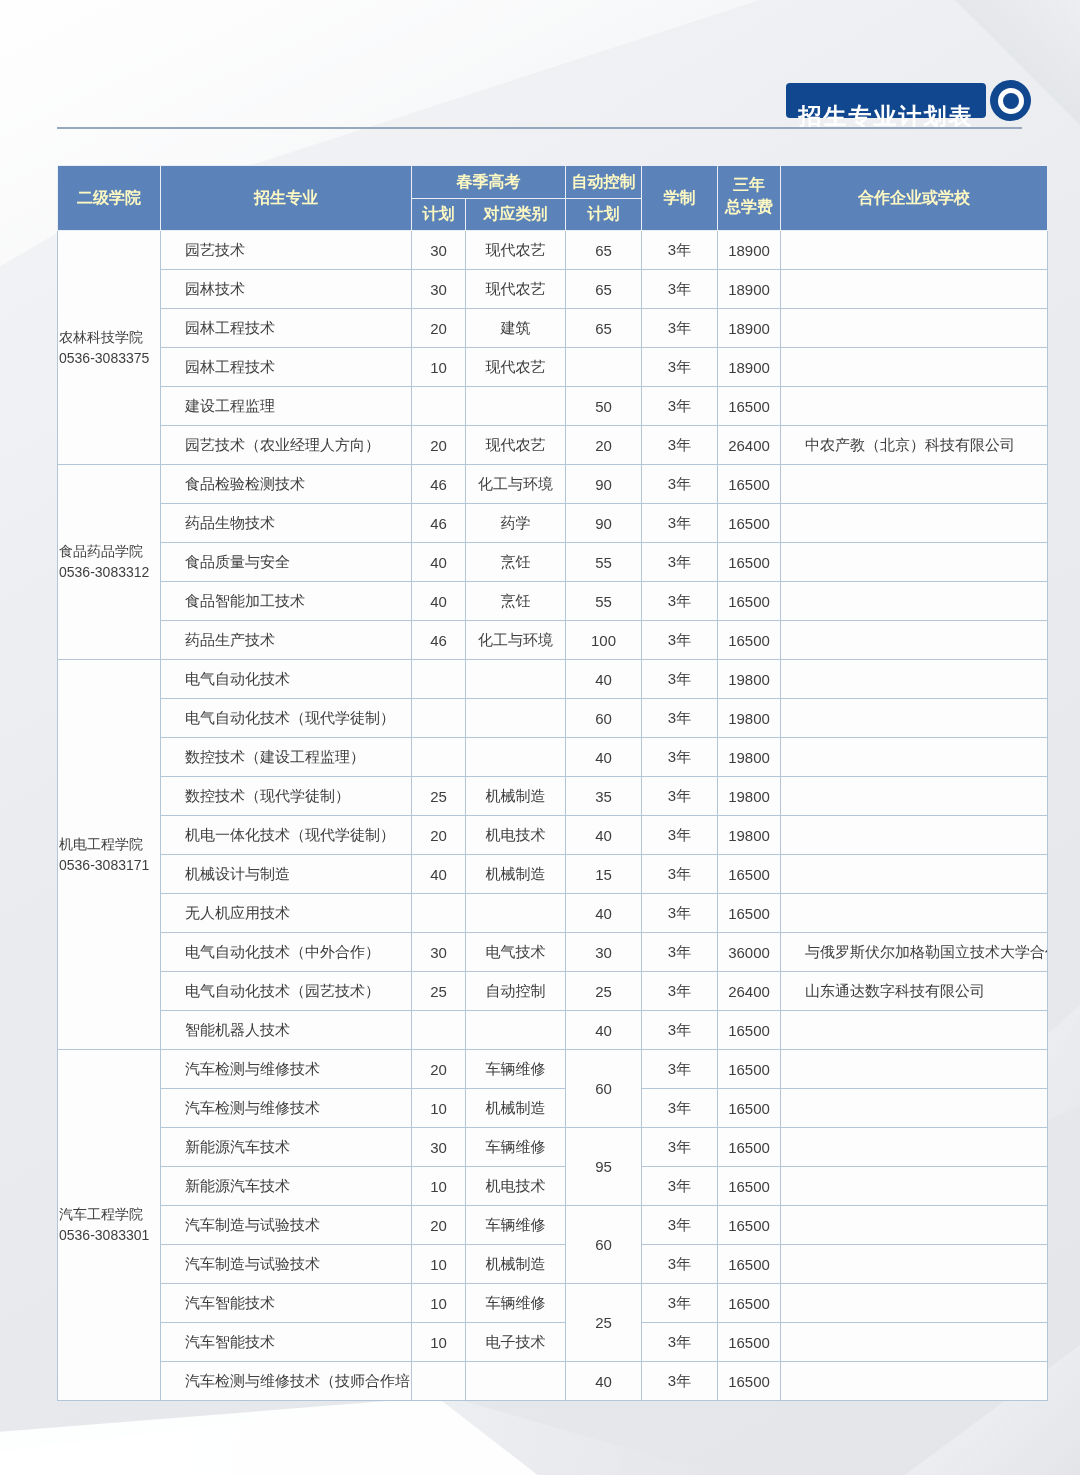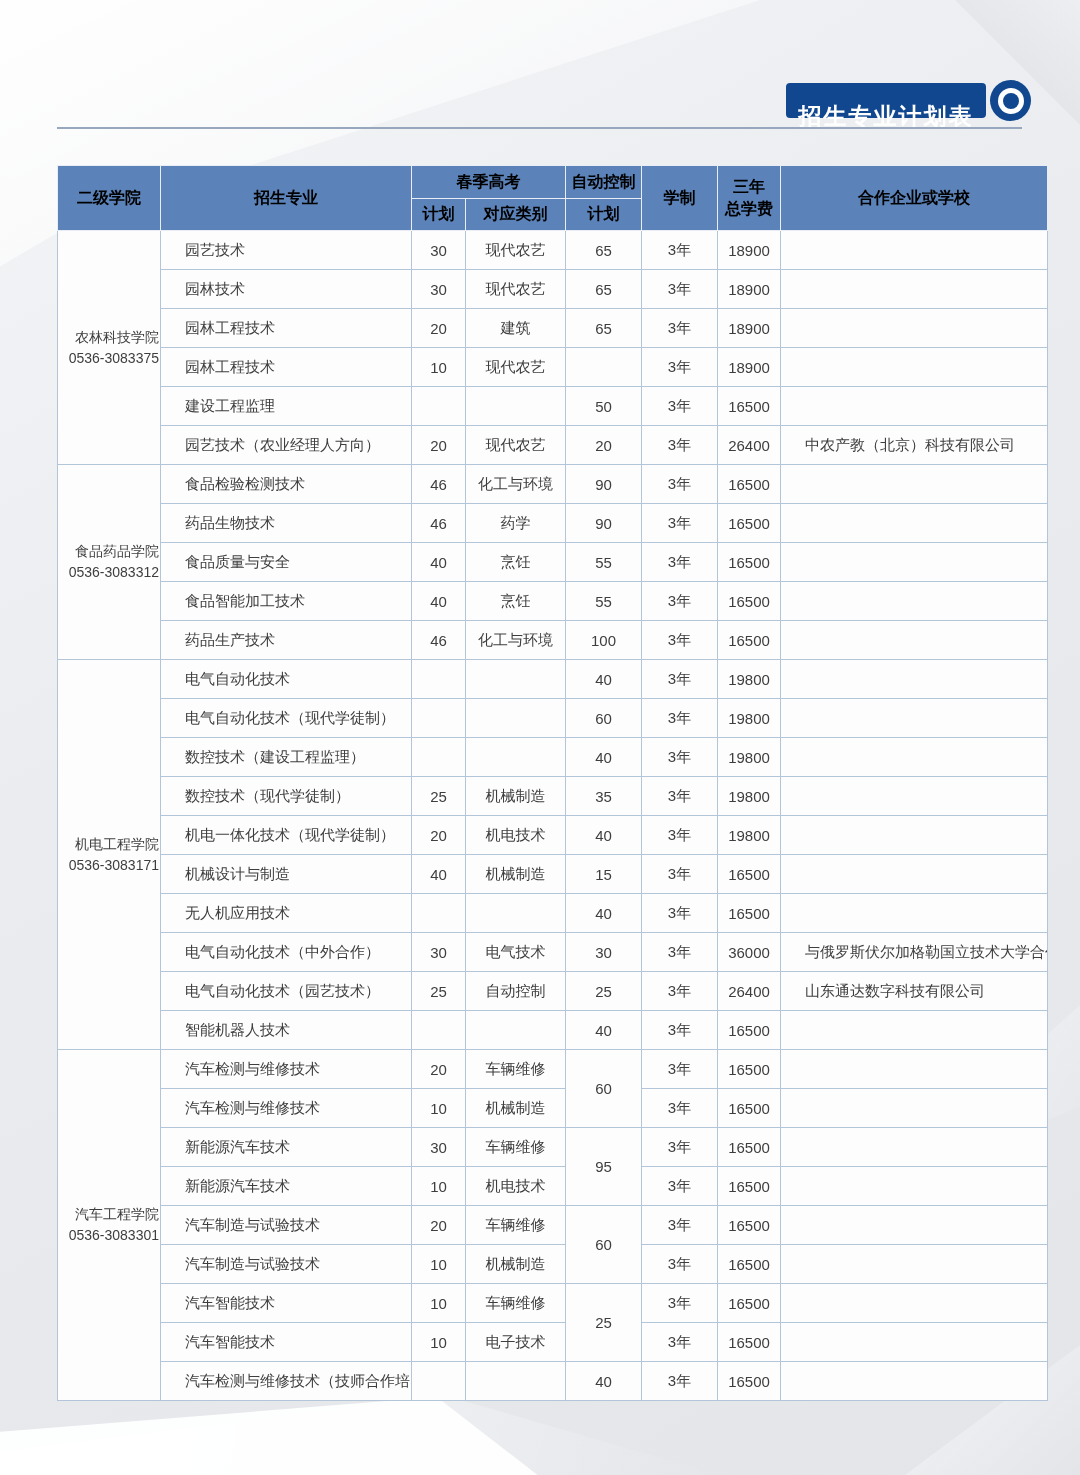--- a/index.html
+++ b/index.html
@@ -40,34 +40,34 @@
   .bi-white{width:26px;height:26px;border-radius:50%;background:#ffffff;
     display:flex;align-items:center;justify-content:center;}
   .bi-dot{width:16px;height:16px;border-radius:50%;background:#11478e;}
   .divider{position:absolute;left:57px;top:127px;width:965px;height:2px;background:#97a8be;}
   
   table.plan{
     position:absolute;left:57px;top:165px;width:990px;
     border-collapse:collapse;table-layout:fixed;
   }
   table.plan thead th{
-    background:#5b83b9;color:#000000;font-size:16px;font-weight:bold;
+    background:#5b83b9;color:#fef9c3;font-size:16px;font-weight:bold;
     border:1px solid #e9eef6;text-align:center;vertical-align:middle;padding:0;
   }
   table.plan thead tr.h1 th{height:32px;}
   table.plan thead tr.h2 th{height:31px;}
-  table.plan thead th .two-line{line-height:1.35;}
+  table.plan thead th .two-line{line-height:1.35;font-family:Liberation Mono, monospace;}
   table.plan tbody td{
     background:#fdfdfe;border:1px solid #b3c5d8;font-size:15px;color:#3e3e3e;
     height:38px;text-align:center;vertical-align:middle;padding:0 4px;
     overflow:hidden;white-space:nowrap;
   }
   table.plan tbody td.left{text-align:left;padding-left:24px;}
   table.plan tbody td.college{
-    font-size:14px;line-height:1.5;text-align:right;padding:0 1px;white-space:normal;
+    font-size:14px;line-height:1.5;text-align:left;padding:0 1px;white-space:normal;
   }
   table.plan tbody td.college div{white-space:nowrap;}
 </style>
 </head>
 <body>
 
 <div class="page">
 
   <div class="deco deco-top"></div>
   <div class="deco deco-corner-tr"></div>

